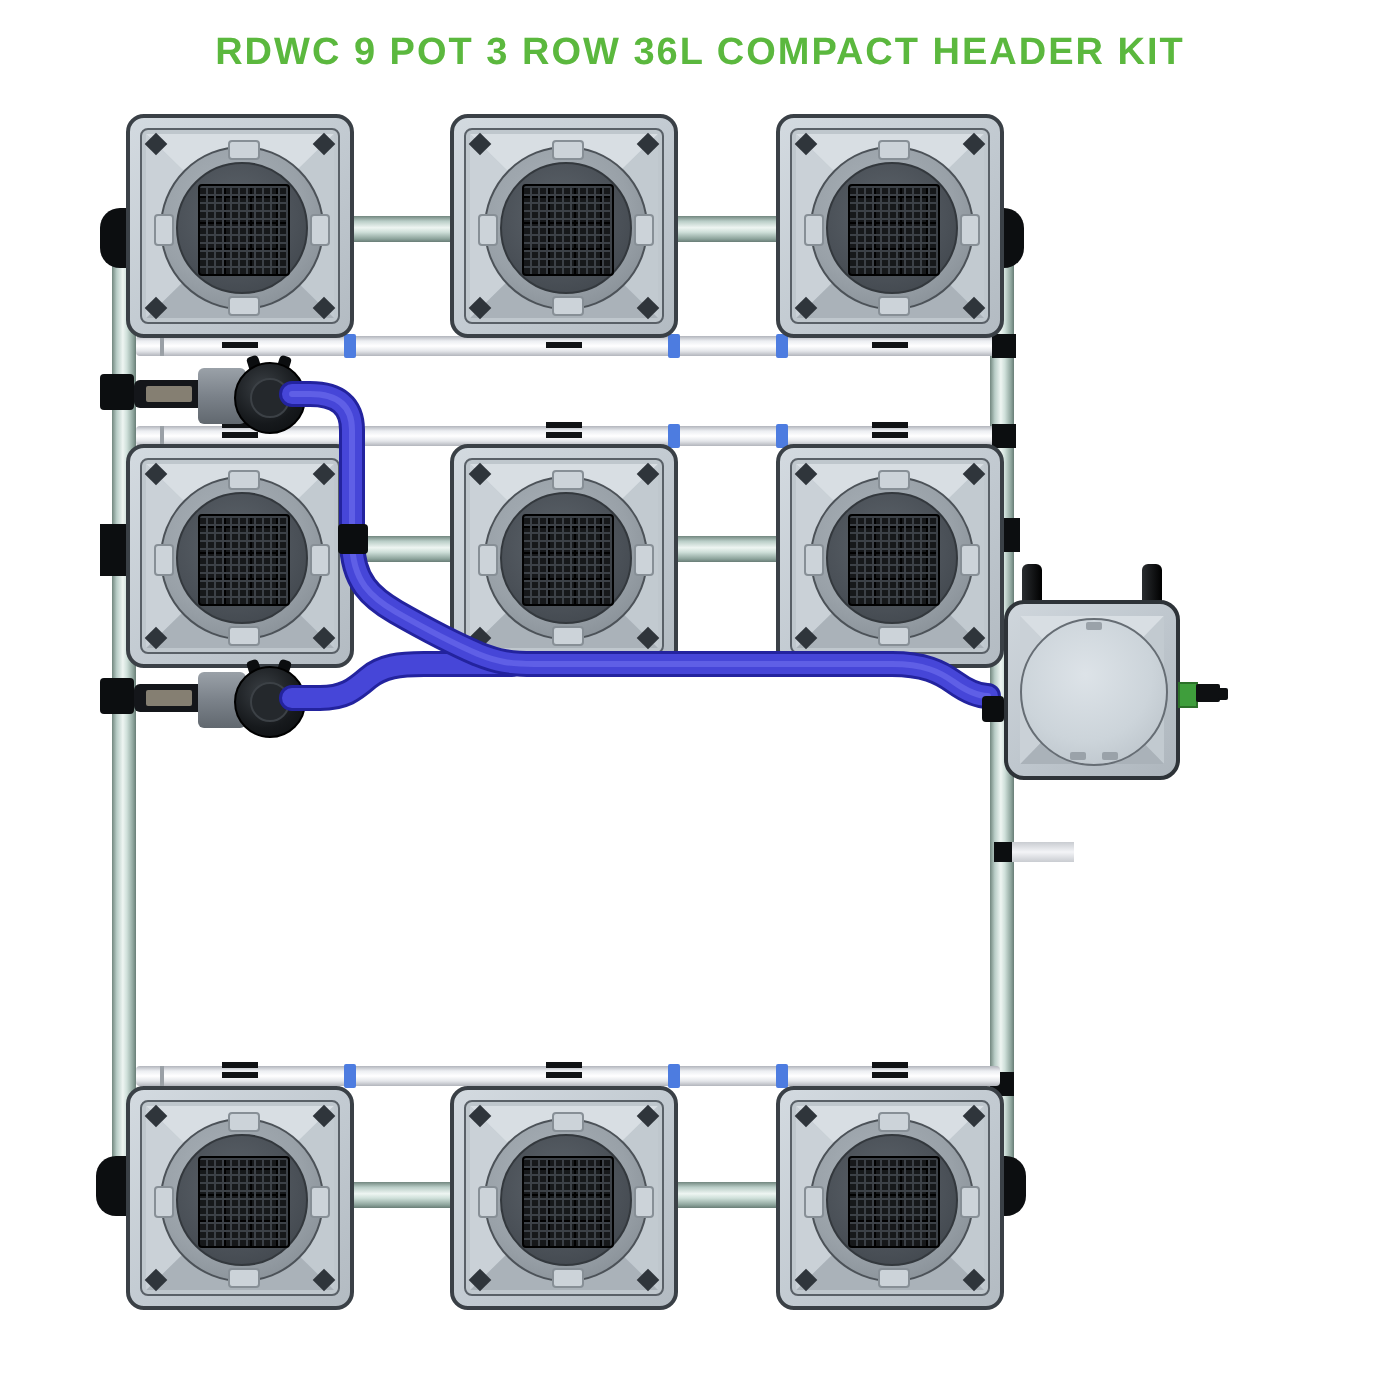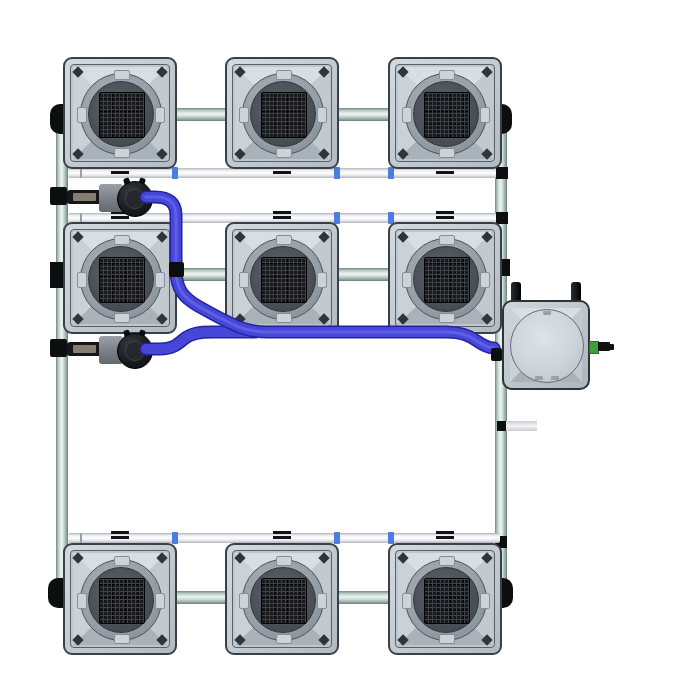--- a/index.html
+++ b/index.html
@@ -80,20 +80,21 @@
         border:1px solid #2c7029;z-index:6;}
   .knob{position:absolute;left:598px;top:342px;width:12px;height:9px;background:#0e1012;z-index:6;border-radius:1px;}
   .knob-tip{position:absolute;left:609px;top:344px;width:5px;height:6px;background:#0e1012;z-index:6;border-radius:1px;}
   svg#tubes{position:absolute;left:0;top:0;z-index:8;pointer-events:none;}
 </style>
 </head>
 <body>
 
 <div id="stage">
 
+  <div id="title" style="color: rgb(91, 184, 62);">RDWC 9 POT 3 ROW 36L COMPACT HEADER KIT</div>
 
   <div class="hpipe-teal" style="left:58px;top:108px;width:448px"></div>
   <div class="hpipe-teal" style="left:58px;top:268px;width:446px"></div>
   <div class="hpipe-teal" style="left:55px;top:591px;width:451px"></div>
 
   <div class="vpipe-teal" style="left:56px;top:108px;height:498px"></div>
   <div class="vpipe-teal" style="left:495px;top:108px;height:498px"></div>
 
   <div class="elbow" style="left:50px;top:104px;width:18px;height:30px;border-radius:10px 2px 2px 10px"></div>
   <div class="elbow" style="left:494px;top:104px;width:18px;height:30px;border-radius:2px 10px 10px 2px"></div>

